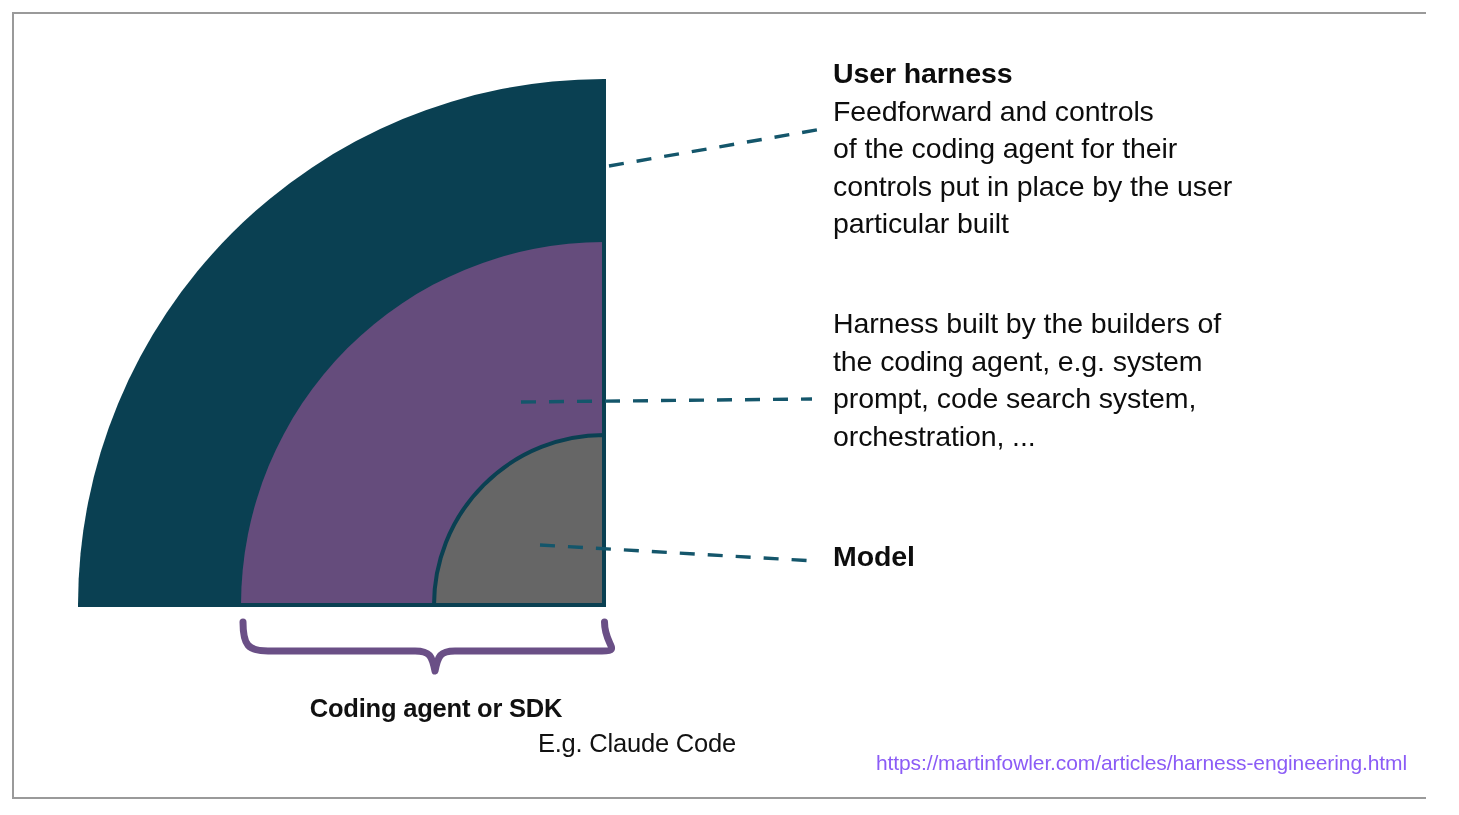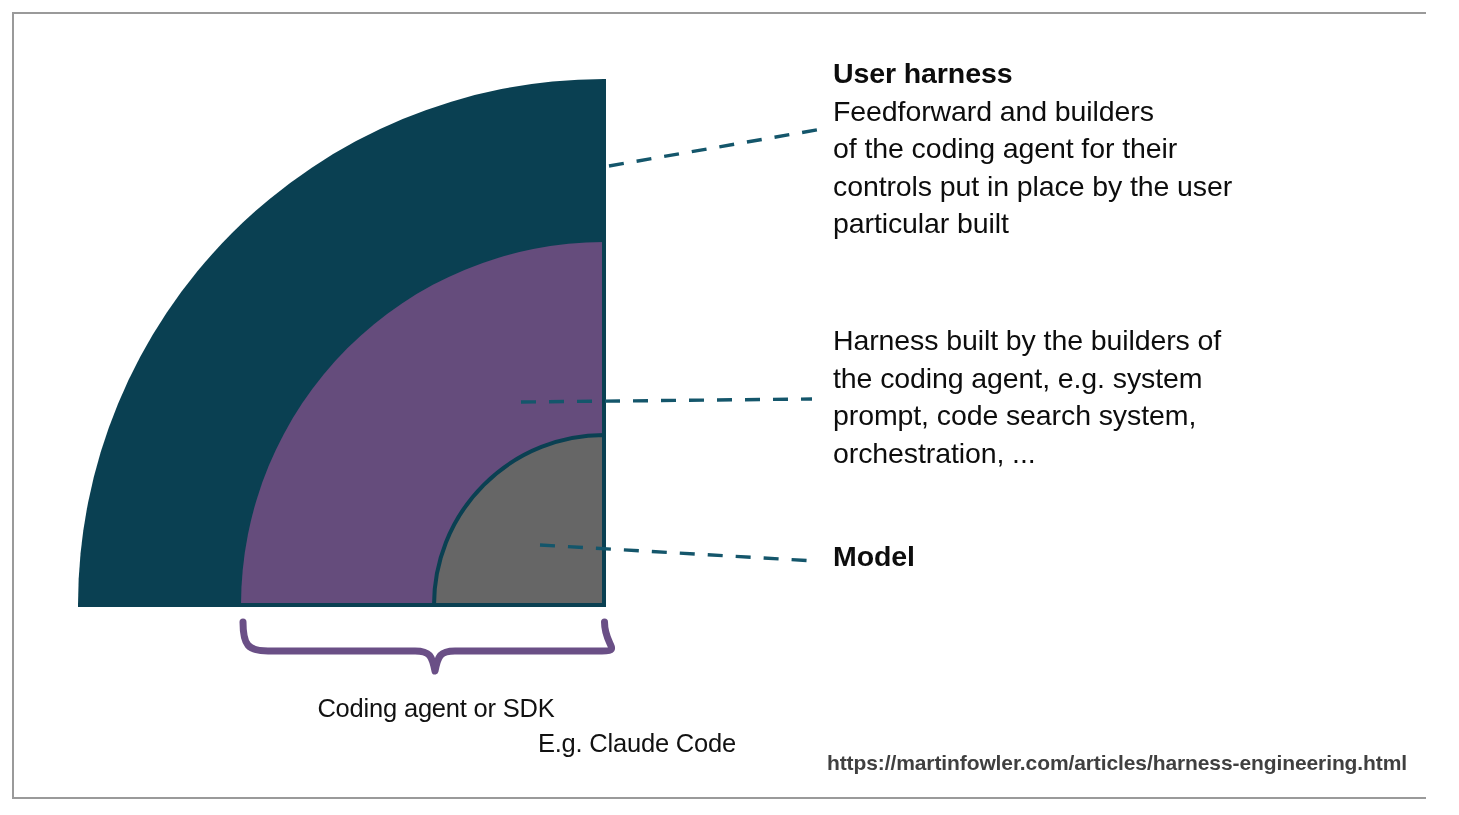--- a/index.html
+++ b/index.html
@@ -49,55 +49,54 @@
   }
   .ann .head {
     font-weight: bold;
     display: block;
   }
   .ann .body {
     display: block;
     max-width: 560px;
   }
   #ann-user   { top: 55px; }
-  #ann-agent  { top: 322px; }
+  #ann-agent  { top: 305px; }
   #ann-model  { top: 538px; font-weight: bold; }
 
   
   .brace-caption {
     position: absolute;
     left: 136px;
     width: 600px;
     text-align: center;
     color: #111111;
   }
   #brace-title {
     top: 694px;
     font-size: 25.5px;
-    font-weight: normal;
+    font-weight: bold;
     letter-spacing: -0.2px;
   }
   #brace-sub {
     top: 729px;
     font-size: 25.5px;
     letter-spacing: -0.2px;
     text-align: right;
   }
 
   
   #source-url {
     position: absolute;
     left: 0;
     top: 751px;
     width: 1407px;
     text-align: right;
     font-size: 21px;
-    color: #404040;
+    color: #8b5cf6;
     letter-spacing: -0.1px;
-    font-weight: bold;
   }
 </style>
 </head>
 <body>
 
 <div id="figure">
 
   <div class="frame"></div>
 
   <svg class="canvas" viewBox="0 0 1459 815">
@@ -120,21 +119,21 @@
              C 243 645 248 651 268 651
              L 415 651
              C 430 651 432 656 435 671
              C 438 656 440 651 455 651
              L 602 651
              C 622 651 604.5 645 604.5 622" fill="none" stroke="#6a4f86" stroke-width="7" stroke-linecap="round" stroke-linejoin="round"></path>
   </svg>
 
   <div class="ann" id="ann-user">
     <span class="head">User harness</span>
-    <span class="body">Feedforward and builders</span>
+    <span class="body">Feedforward and controls</span>
     <span class="body">of the coding agent for their</span>
     <span class="body">controls put in place by the user</span>
     <span class="body">particular built</span>
   </div>
 
   <div class="ann" id="ann-agent">
     <span class="body">Harness built by the builders of</span>
     <span class="body">the coding agent, e.g. system</span>
     <span class="body">prompt, code search system,</span>
     <span class="body">orchestration, ...</span>

